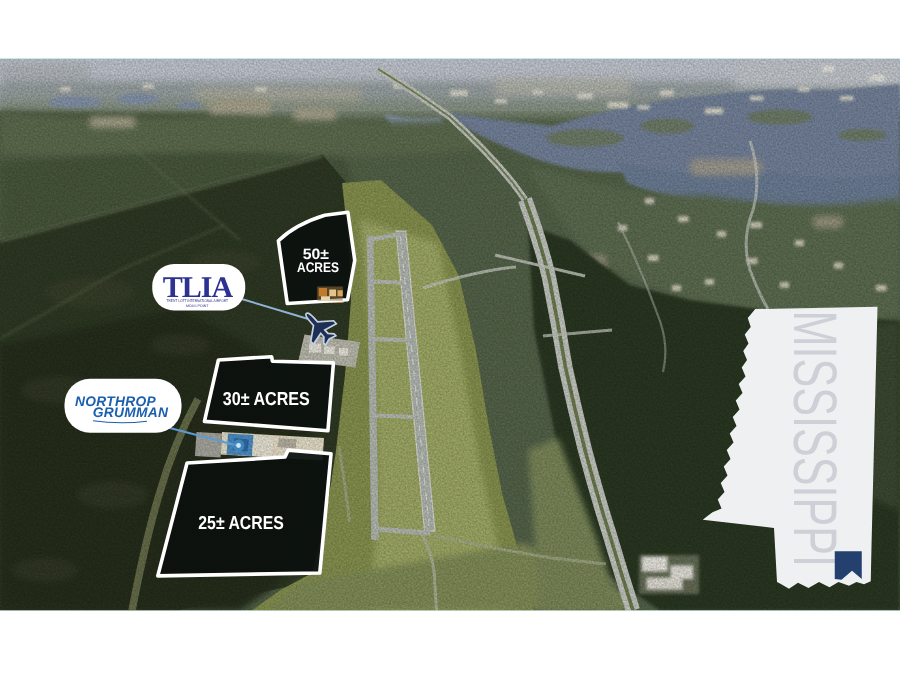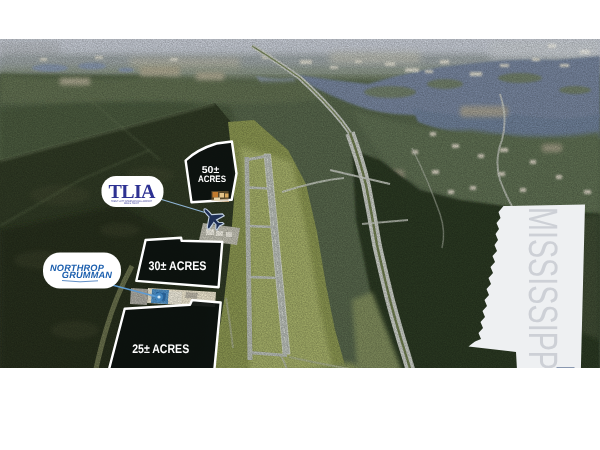--- a/index.html
+++ b/index.html
@@ -1,17 +1,17 @@
 <!DOCTYPE html>
 <html><head>
 <meta charset="utf-8">
 <style>
   html,body{margin:0;padding:0;background:#ffffff;-webkit-font-smoothing:antialiased;}
   text{text-rendering:geometricPrecision;}
-  #stage{position:relative;width:600px;height:368px;background:#5eead4;overflow:hidden;
+  #stage{position:relative;width:600px;height:450px;background:#5eead4;overflow:hidden;
          font-family:"Liberation Sans", sans-serif;}
   svg{display:block}
 </style>
 </head>
 <body>
 <div id="stage">
 <svg width="600" height="450" viewBox="0 0 600 450">
 <defs>
   <clipPath id="photo">
           <rect x="0" y="39" width="600" height="368"></rect>

